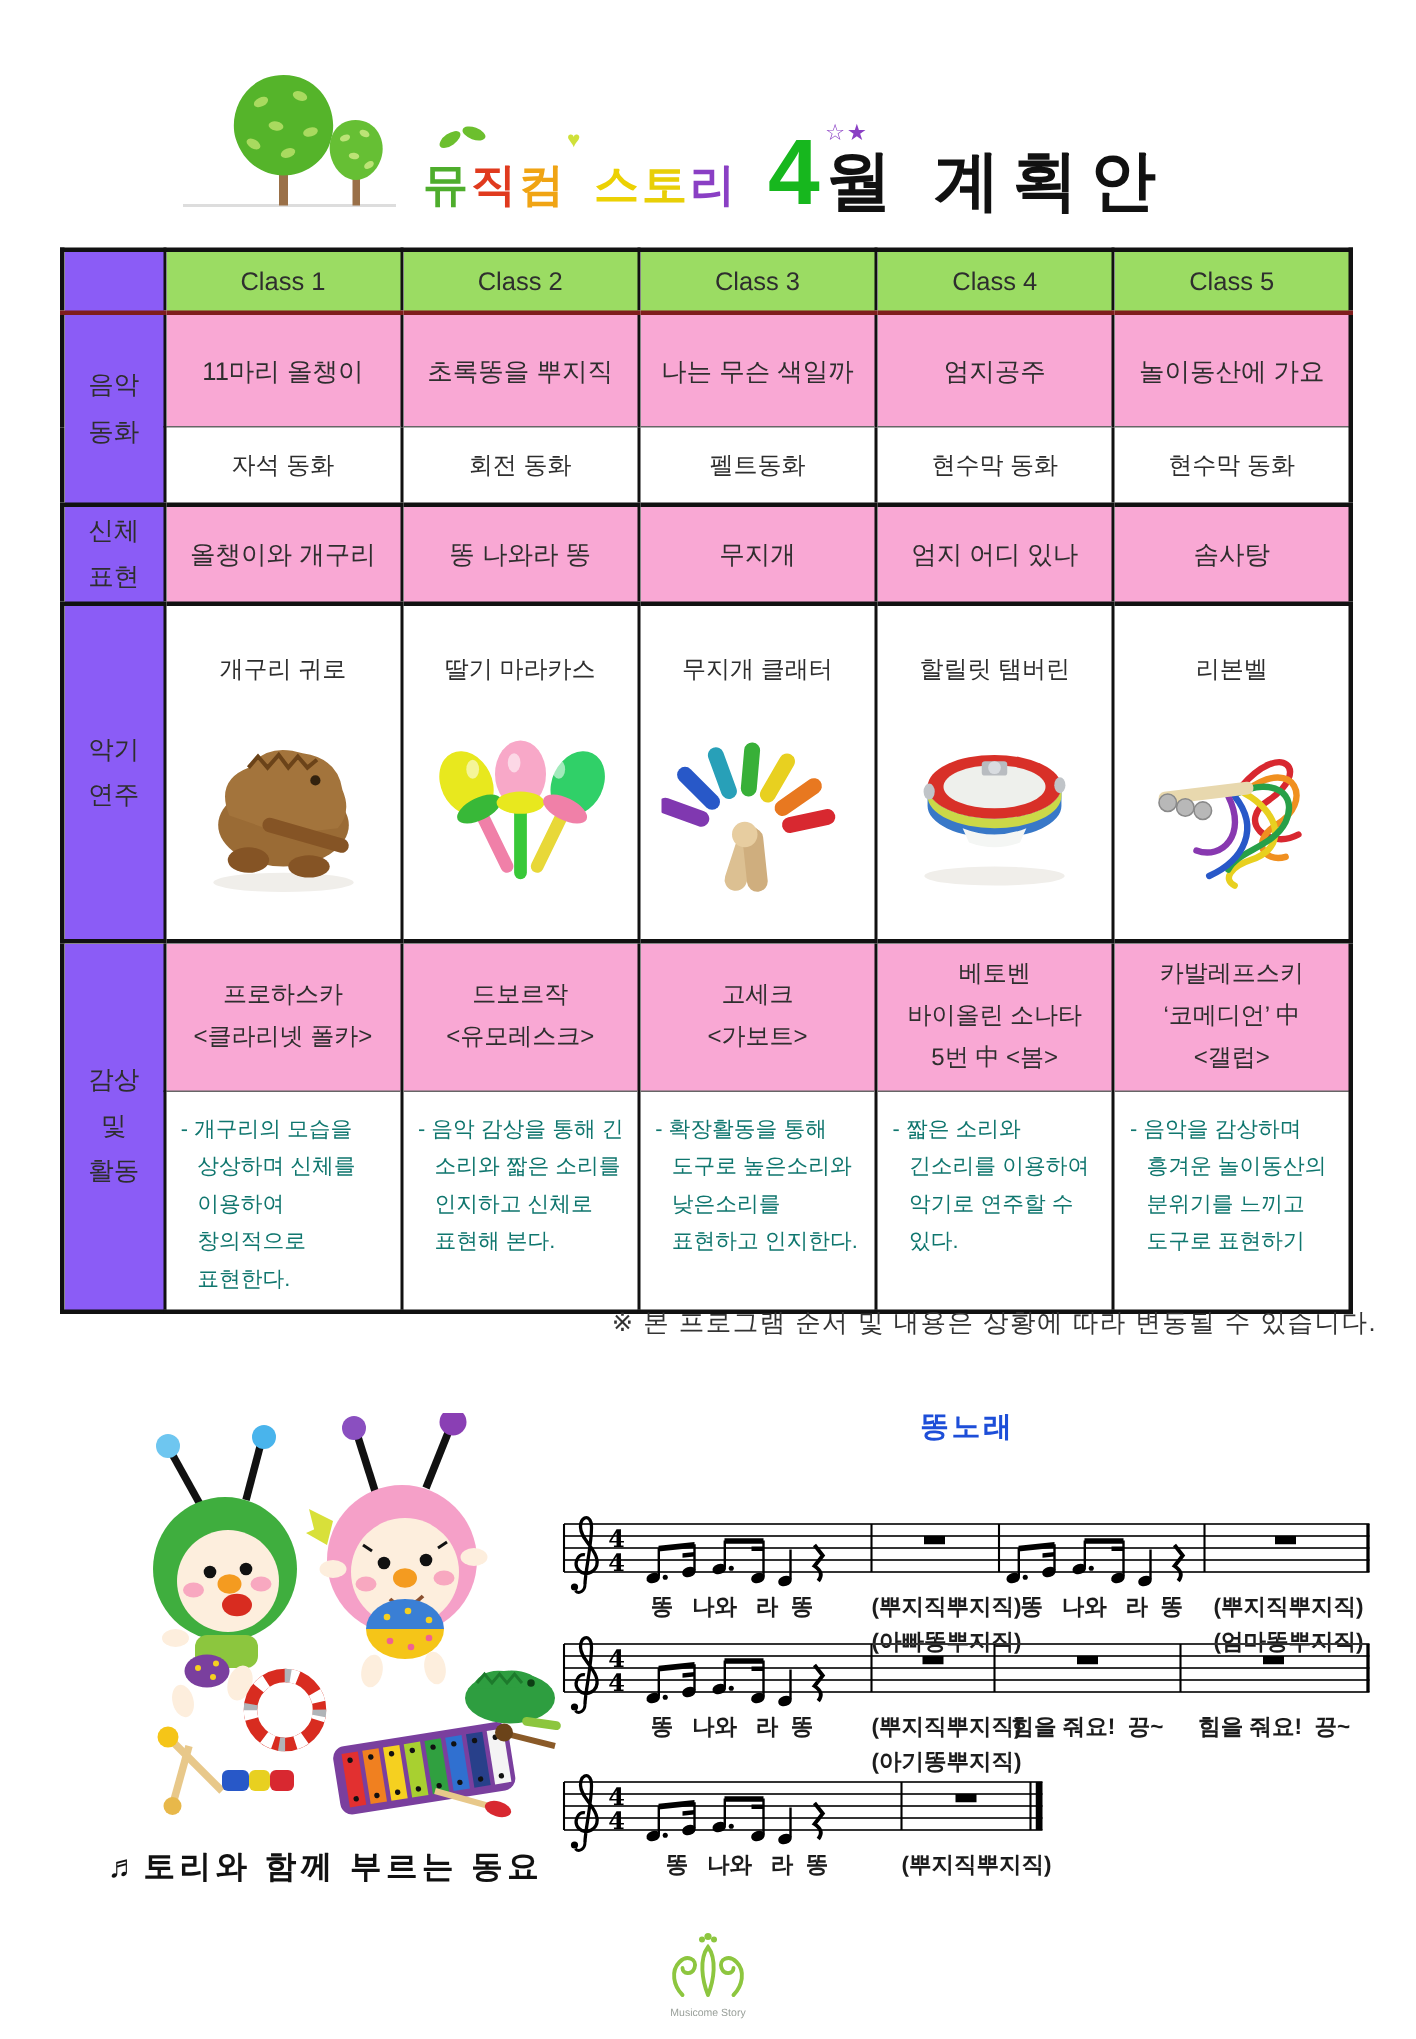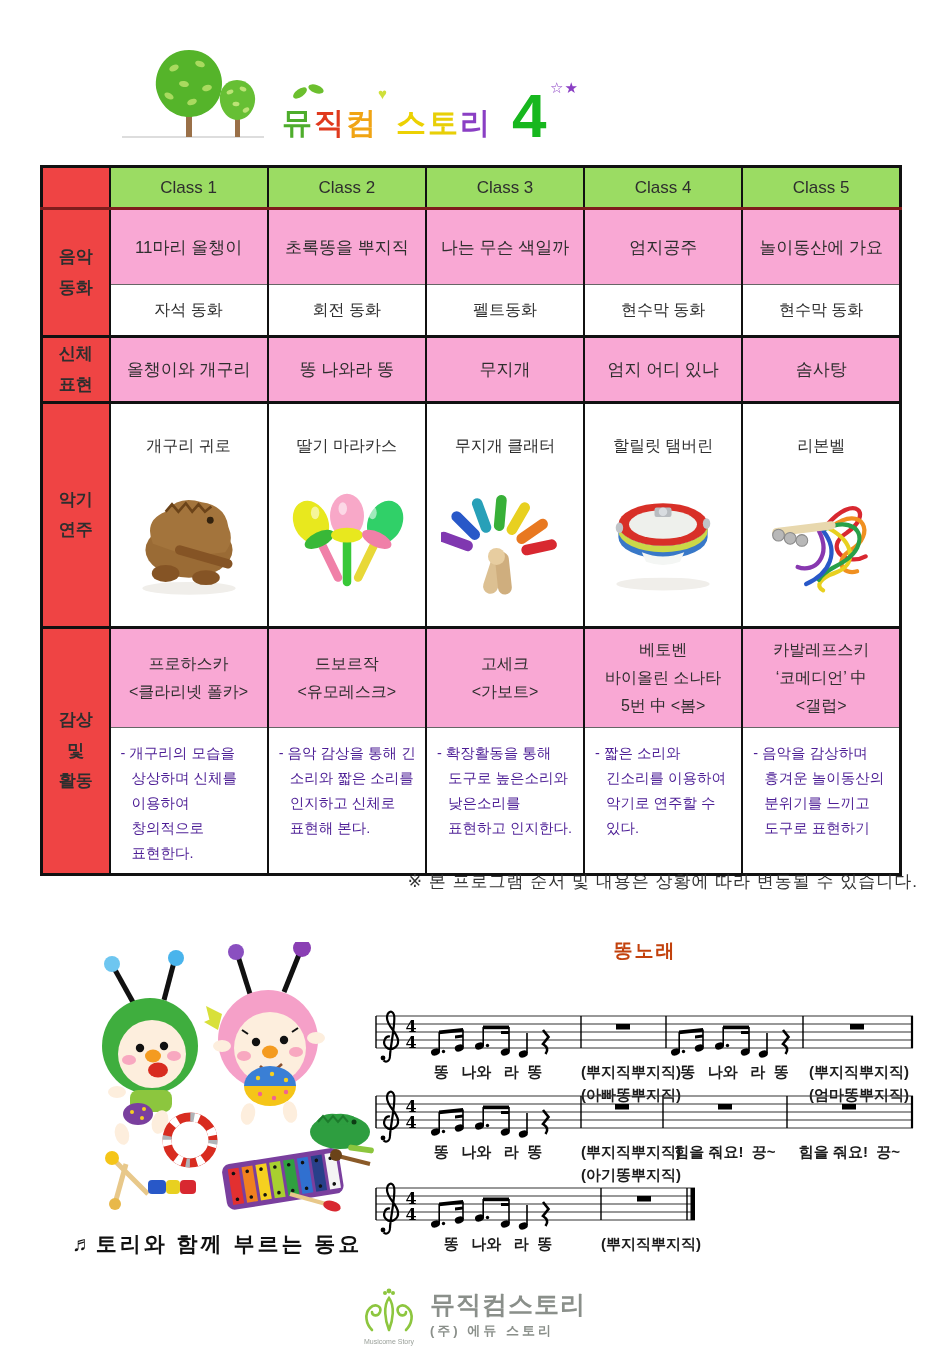--- a/index.html
+++ b/index.html
@@ -21,21 +21,21 @@
   .leaf2{top:4px;left:26px;transform:rotate(20deg);}
   .deco-heart{position:absolute;top:4px;left:96px;color:#cfe03a;font-size:15px;}
   .deco-stars{position:absolute;top:-2px;left:268px;color:#8a3fc4;font-size:15px;letter-spacing:1px;}
   .month-num{font-size:62px;font-weight:bold;color:#17b71e;line-height:.9;margin-left:20px;}
   .title-black{font-size:44px;font-weight:600;color:#111;letter-spacing:8px;margin-left:4px;line-height:1.05;}
   
   table.plan{position:absolute;top:165px;left:40px;width:862px;table-layout:fixed;
     border-collapse:collapse;border:3px solid #111;}
   table.plan td{border:2px solid #111;text-align:center;vertical-align:middle;
     font-size:17px;color:#2e2e2e;overflow:hidden;}
-  td.lbl{background:#ef4444;width:68px;font-size:18px;line-height:1.8;font-weight:700;}
+  td.lbl{background:#8b5cf6;width:68px;font-size:18px;line-height:1.8;font-weight:400;}
   td.hdr{background:#9bdc63;font-size:18px;}
   td.green{background:#f9a8d4;margin-top:24px;}
   td.white{background:#ffffff;}
   tr.hdr-row{height:42px;}
   tr.hdr-row td{border-bottom:3px solid #7f1d1d;}
   tr.story-title-row{height:76px;}
   tr.story-title-row td.green{border-bottom:1px solid #666;}
   tr.story-type-row{height:52px;}
   tr.story-type-row td{border-top:1px solid #666;font-size:16px;}
   tr.body-row{height:55px;}
@@ -43,27 +43,27 @@
   tr.inst-row{height:225px;}
   tr.inst-row td{border-bottom:3px solid #111;}
   td.inst-cell{vertical-align:top;padding-top:12px;}
   .inst-name{font-size:16px;margin-bottom:8px;}
   tr.listen-row{height:100px;}
   tr.listen-row td.green{border-bottom:1px solid #666;line-height:1.75;font-size:16px;}
   .piece-line{display:block;}
   tr.act-row{height:142px;}
   tr.act-row td{border-top:1px solid #666;vertical-align:top;text-align:left;}
   .act-text{font-size:14.5px;line-height:1.72;padding:12px 6px 6px 20px;text-indent:-11px;
-    word-break:keep-all;color:#4c1d95;}
+    word-break:keep-all;color:#0f766e;}
   
   .footnote{position:absolute;top:870px;left:28px;width:890px;text-align:right;
     font-size:17px;color:#333;letter-spacing:1px;}
   
   .song-title{position:absolute;top:938px;left:375px;width:540px;text-align:center;
-    font-size:19px;font-weight:bold;color:#c2410c;letter-spacing:2px;}
+    font-size:19px;font-weight:bold;color:#1d4ed8;letter-spacing:2px;}
   .staff{position:absolute;left:375px;}
   #staff1{top:1006px;} #staff2{top:1086px;} #staff3{top:1178px;}
   .lyrics{position:absolute;left:375px;display:grid;font-size:15px;color:#1c1c1c;}
   #lyrics1{top:1060px;grid-template-columns:206px 85px 137px 112px;}
   #lyrics2{top:1140px;grid-template-columns:206px 82px 124px 125px;}
   #lyrics3{top:1232px;grid-template-columns:226px 96px;}
   .seg{text-align:center;line-height:1.55;font-weight:bold;}
   .seg .main,.seg .sub{display:block;white-space:pre;}
   .seg-notes{padding-left:48px;padding-right:28px;box-sizing:border-box;}
   
@@ -105,20 +105,21 @@
     </g>
   </svg>
   <div class="logo-wrap">
     <i class="leaf leaf1"></i>
     <i class="leaf leaf2"></i>
     <span class="deco-heart">♥</span>
     <span class="deco-stars">☆★</span>
     <span class="logo-line"><span class="lc c-green">뮤</span><span class="lc c-red">직</span><span class="lc c-orange">컴</span><span class="logo-sp"></span><span class="lc c-yellow">스</span><span class="lc c-yellow2">토</span><span class="lc c-purple">리</span></span>
   </div>
   <div class="month-num">4</div>
+  <div class="title-black">월 계획안</div>
 </div>
 
 <table class="plan">
   <colgroup>
       <col style="width:68px">
       <col>
       <col>
       <col>
       <col>
       <col>
@@ -632,17 +633,13 @@
         <path d="M48,44 C54,38 56,28 50,22 C45,17 38,20 40,26 C42,31 48,30 48,26"></path>
       </g>
       <g fill="#8dc63f">
         <circle cx="27" cy="7" r="2"></circle>
           <circle cx="31" cy="5" r="2.4"></circle>
           <circle cx="35" cy="7" r="2"></circle>
       </g>
     </svg>
     <div class="logo-mini-caption">Musicome Story</div>
   </div>
-  <div class="footer-texts">
-    <div class="brand">뮤직컴스토리</div>
-    <div class="company">(주) 에듀 스토리</div>
-  </div>
 </div>
 
 </body></html>

